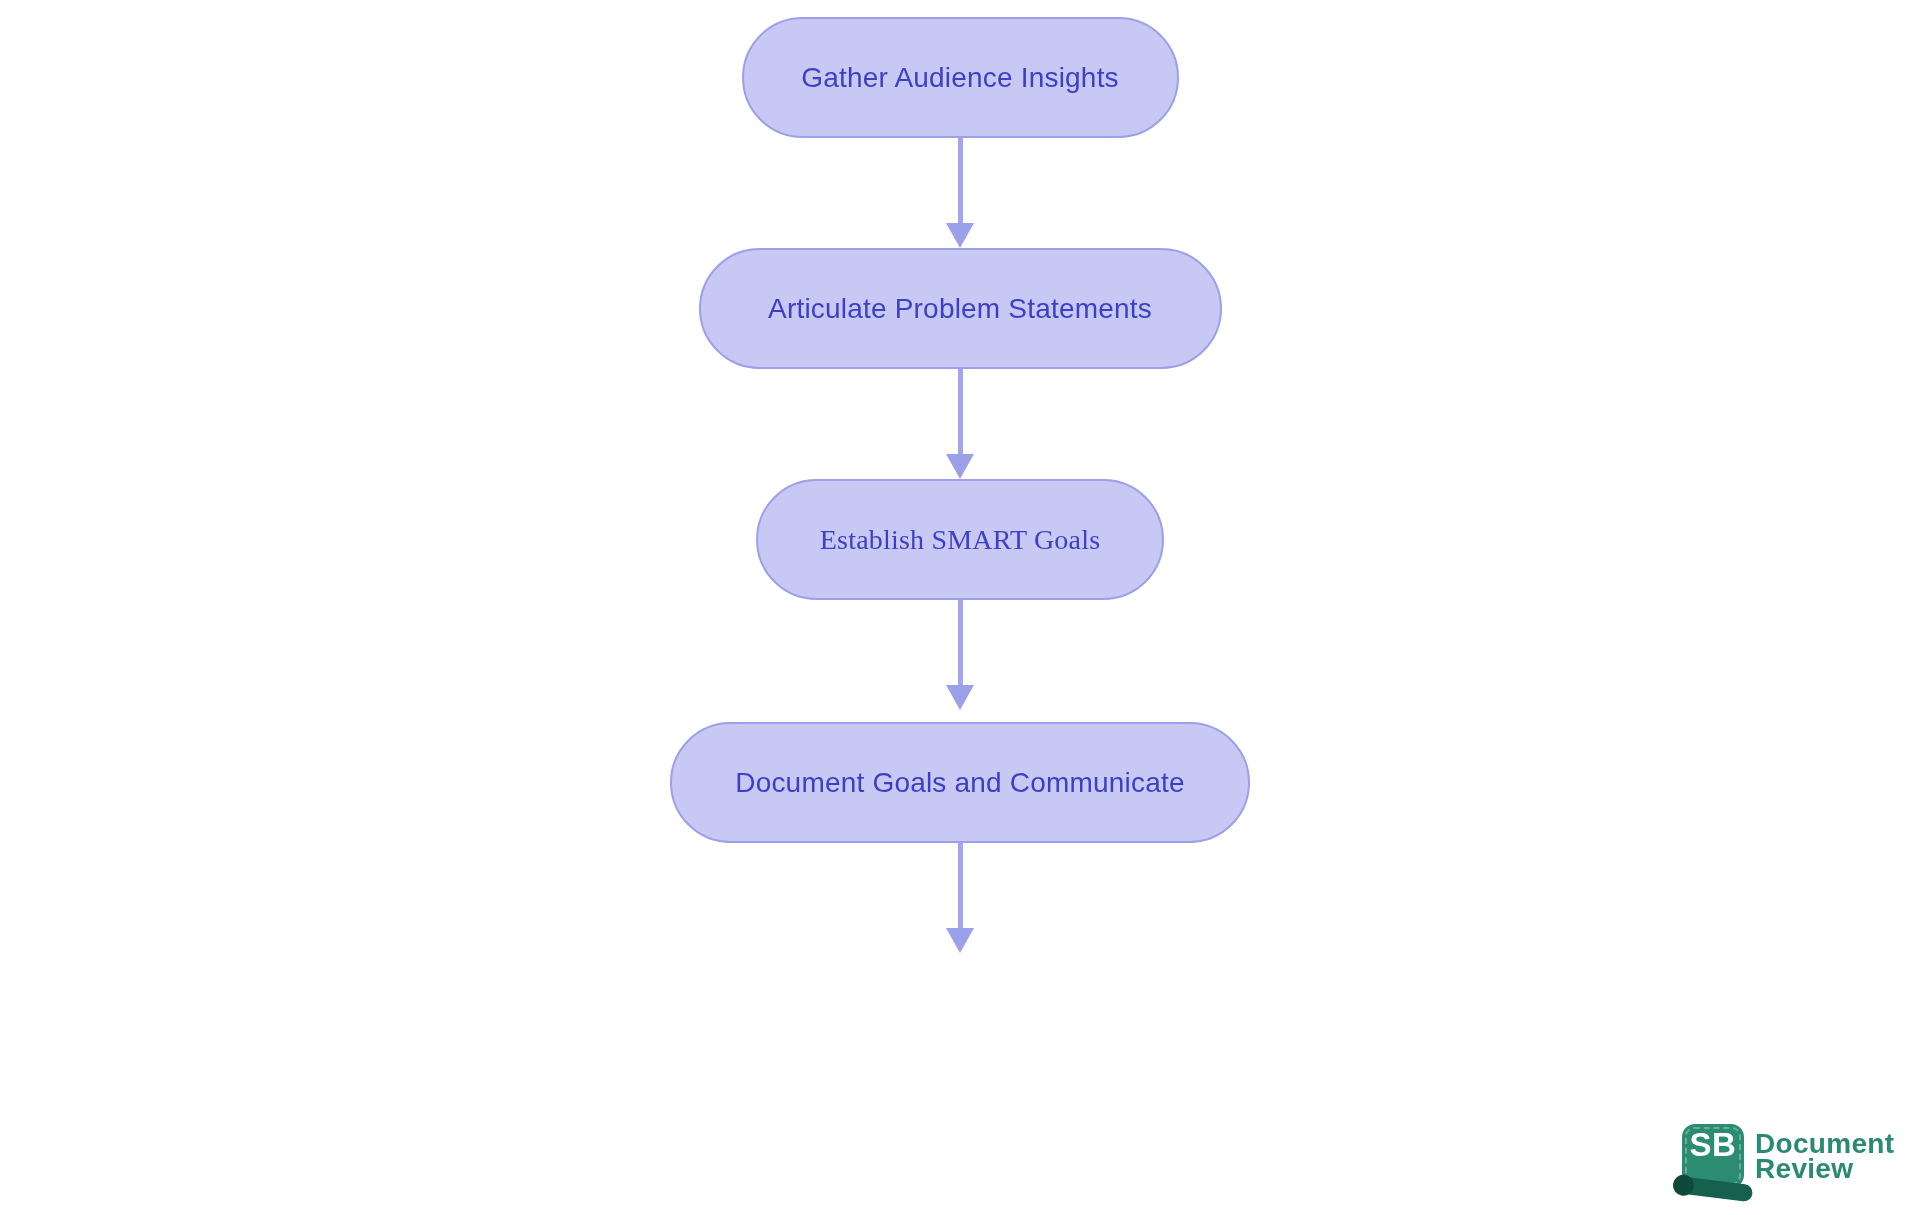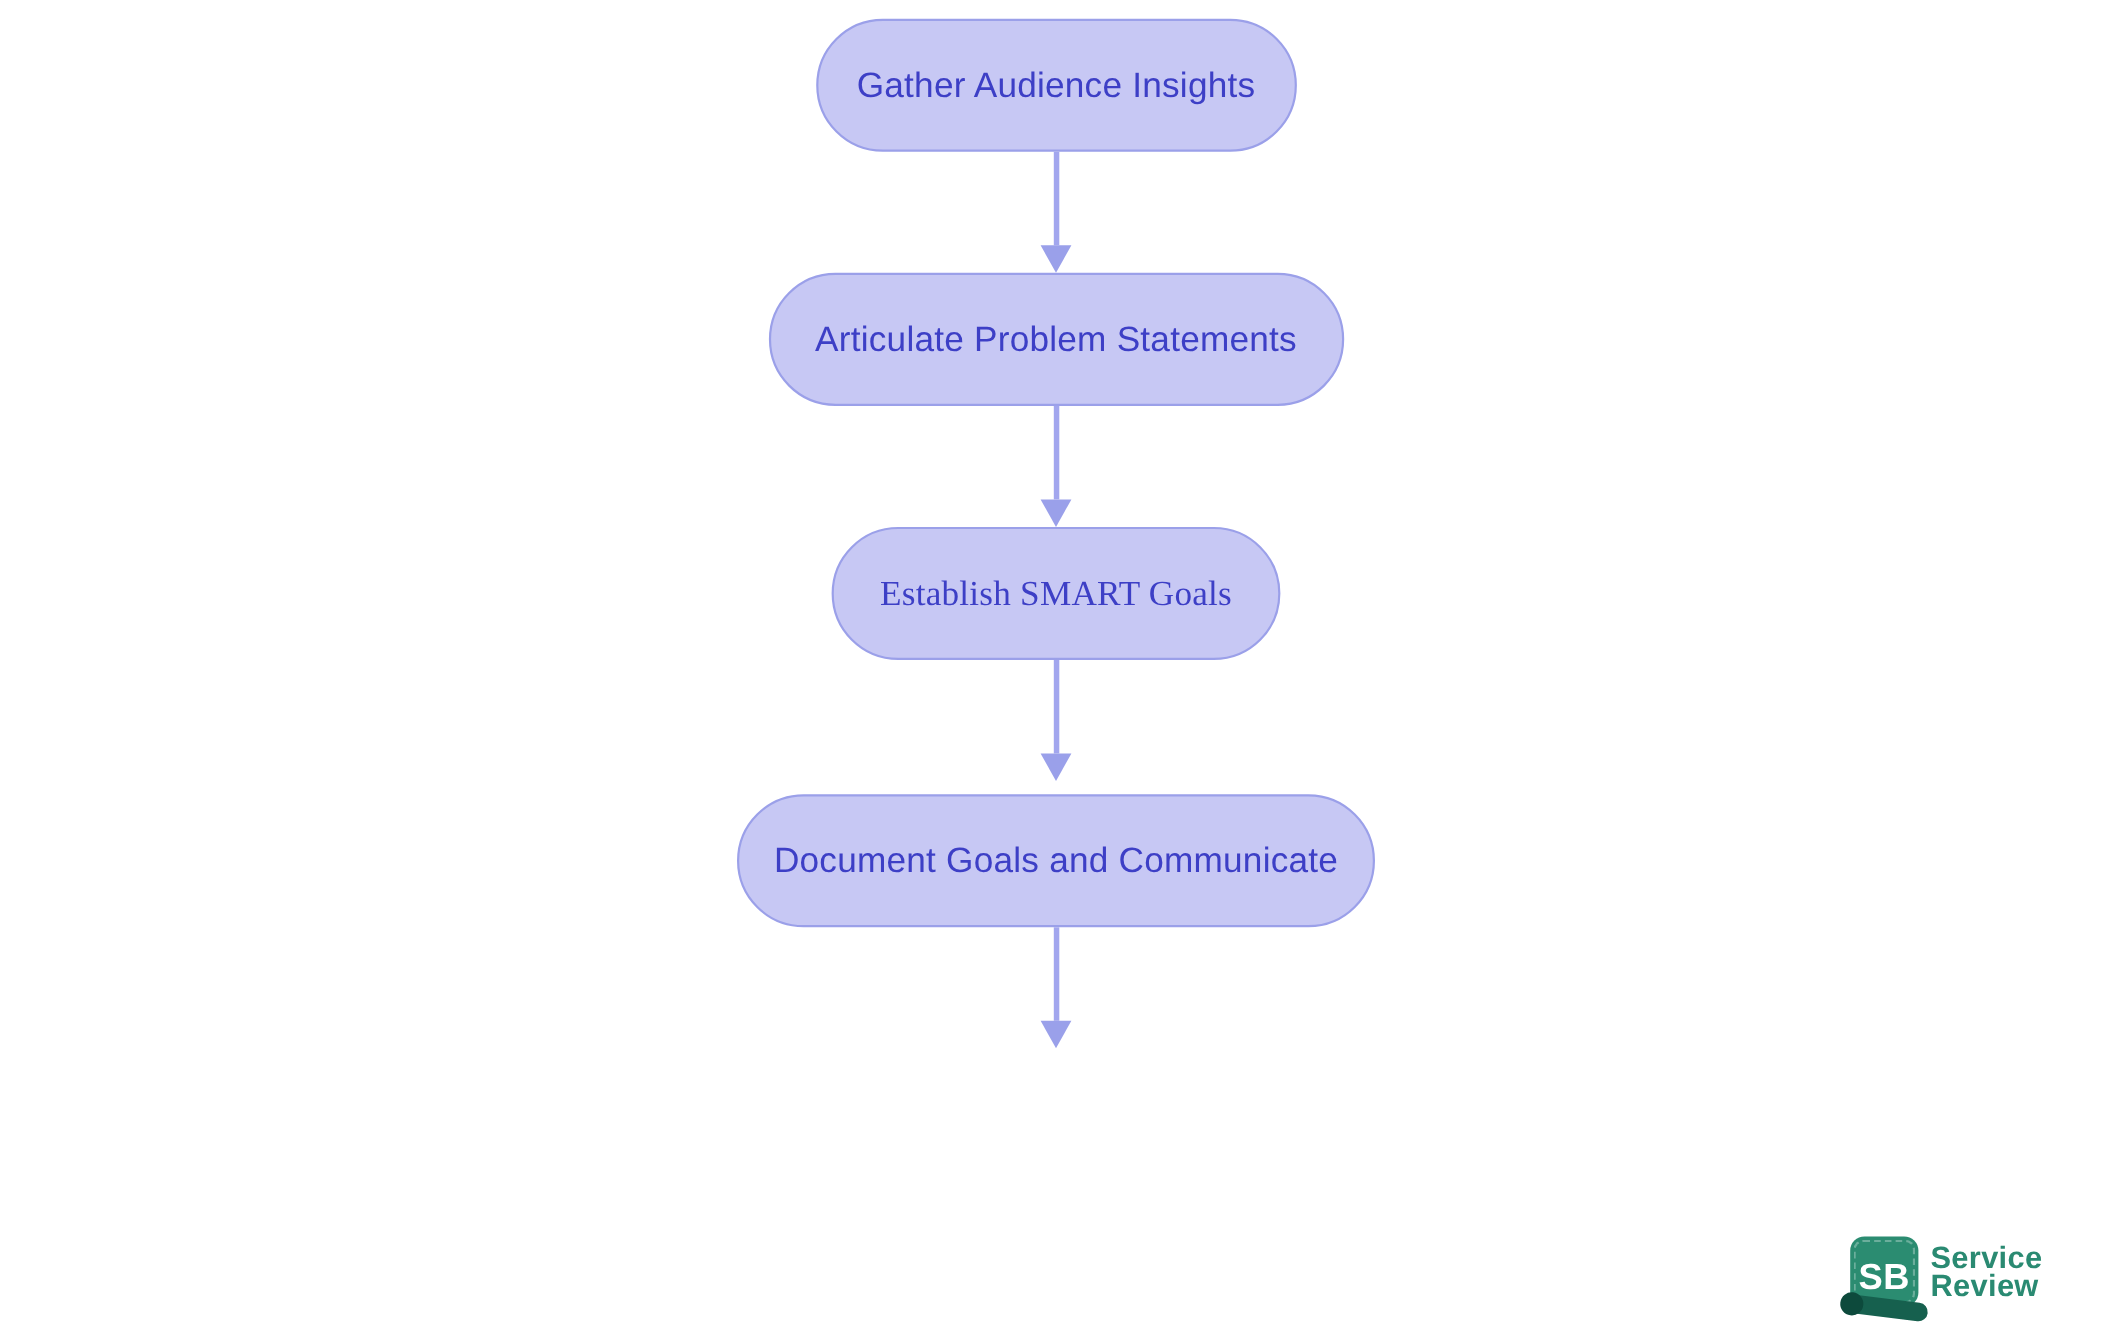--- a/index.html
+++ b/index.html
@@ -22,21 +22,21 @@
   }
   .node {
     height: 121px;
     border-radius: 61px;
     background: #c7c8f4;
     border: 2px solid #9ba0e9;
     display: flex;
     align-items: center;
     justify-content: center;
     color: #3d3fc6;
-    font-size: 32px;
+    font-size: 28px;
     letter-spacing: 0.2px;
     white-space: nowrap;
     flex: 0 0 auto;
   }
   .node-w1 { width: 437px; }
   .node-w2 { width: 523px; }
   .node-w3 { width: 408px; font-family: Liberation Serif, serif; }
   .node-w4 { width: 580px; margin-top: 12px; }
   .node-w5 { width: 450px; }
 
@@ -78,21 +78,21 @@
     flex: 0 0 auto;
   }
   .badge-stitch {
     position: absolute;
     inset: 3px;
     border: 2px dashed rgba(255,255,255,0.30);
     border-radius: 9px;
   }
   .badge-text {
     position: absolute;
-    left: 0; right: 0; top: 18px;
+    left: 0; right: 0; top: 2px;
     text-align: center;
     color: #ffffff;
     font-weight: bold;
     font-size: 33px;
     letter-spacing: 0.5px;
   }
   .badge-roll {
     position: absolute;
     left: -5px;
     bottom: -5px;
@@ -170,16 +170,16 @@
 
 <div class="logo">
   <div class="badge">
     <div class="badge-stitch"></div>
     <div class="badge-text">SB</div>
     <div class="badge-roll">
       <div class="badge-roll-cap"></div>
     </div>
   </div>
   <div class="wordmark">
-    <span>Service</span>
+    <span>Document</span>
     <span>Review</span>
   </div>
 </div>
 
 </body></html>

